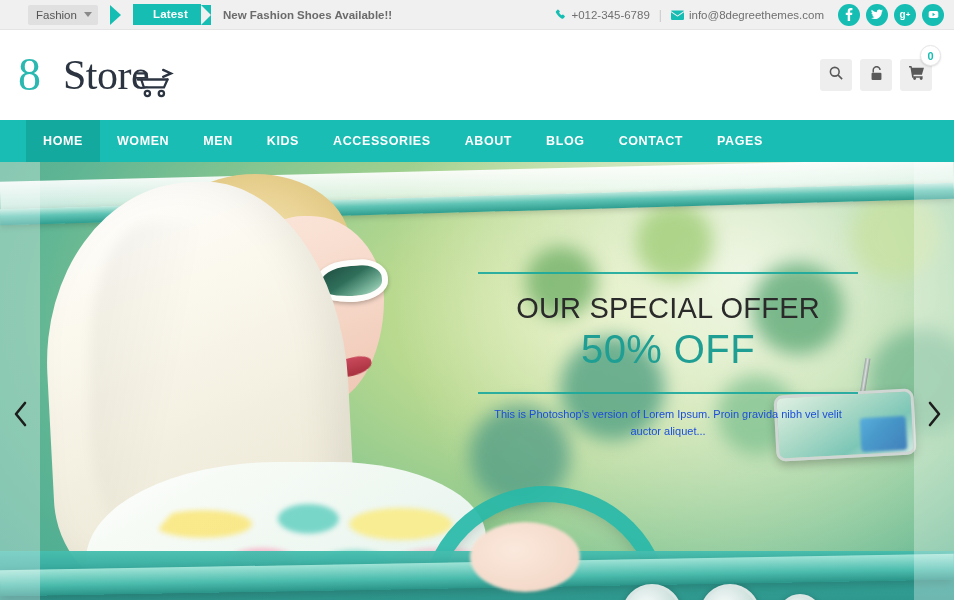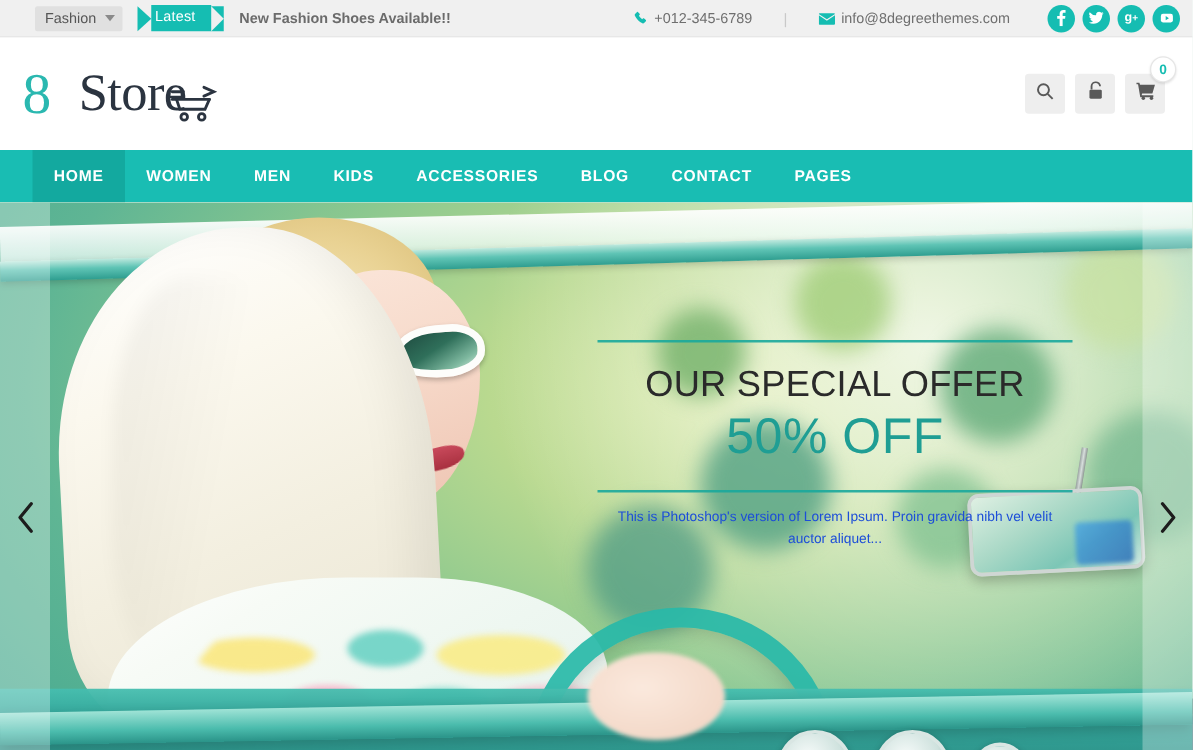--- a/index.html
+++ b/index.html
@@ -50,44 +50,45 @@
     width: 0; height: 0;
     border-top: 10.5px solid transparent;
     border-bottom: 10.5px solid transparent;
     border-left: 11px solid #15bdb2;
     transform: scaleX(1);
   }
   .latest-badge {
     background: #15bdb2;
     color: #fff;
     font-size: 11.5px;
-    font-weight: normal;
+    font-weight: bold;
     height: 21px;
     line-height: 21px;
-    padding: 0 13px 0 3px;
+    padding: 0 13px 0 20px;
     letter-spacing: .2px;
+    margin-left: 12px;
   }
   .latest-notch {
     width:0;height:0;
     border-top: 10.5px solid #15bdb2;
     border-bottom: 10.5px solid #15bdb2;
     border-left: 10px solid #f0f0f0;
   }
   .ticker-text {
     margin-left: 12px;
     font-size: 11.5px;
     color: #6b6b6b;
     font-weight: bold;
   }
   .topbar-right {
     margin-left: auto;
     display: flex;
     align-items: center;
     padding-right: 10px;
-    gap: 16px;
+    gap: 0;
   }
   .contact-item {
     display: flex; align-items: center; gap: 5px;
     font-size: 11.5px; color: #6f6f6f;
   }
   .contact-sep { color: #c9c9c9; margin: 0 9px; font-size: 12px; }
   .ti { color: #15bdb2; display:inline-flex; }
   .socials { display: flex; gap: 6px; margin-left: 14px; }
   .soc {
     width: 22px; height: 22px; border-radius: 50%;
@@ -524,20 +525,21 @@
     </div>
   </div>
 </div>
 
 <div class="nav">
   <div class="nav-item active">HOME</div>
   <div class="nav-item">WOMEN</div>
   <div class="nav-item">MEN</div>
   <div class="nav-item">KIDS</div>
   <div class="nav-item">ACCESSORIES</div>
+  <div class="nav-item">ABOUT</div>
   <div class="nav-item">BLOG</div>
   <div class="nav-item">CONTACT</div>
   <div class="nav-item">PAGES</div>
 </div>
 
 <div class="hero">
 
   <div class="hero-photo">
     <div class="bg-sky"></div>
     <div class="bg-foliage"></div>

